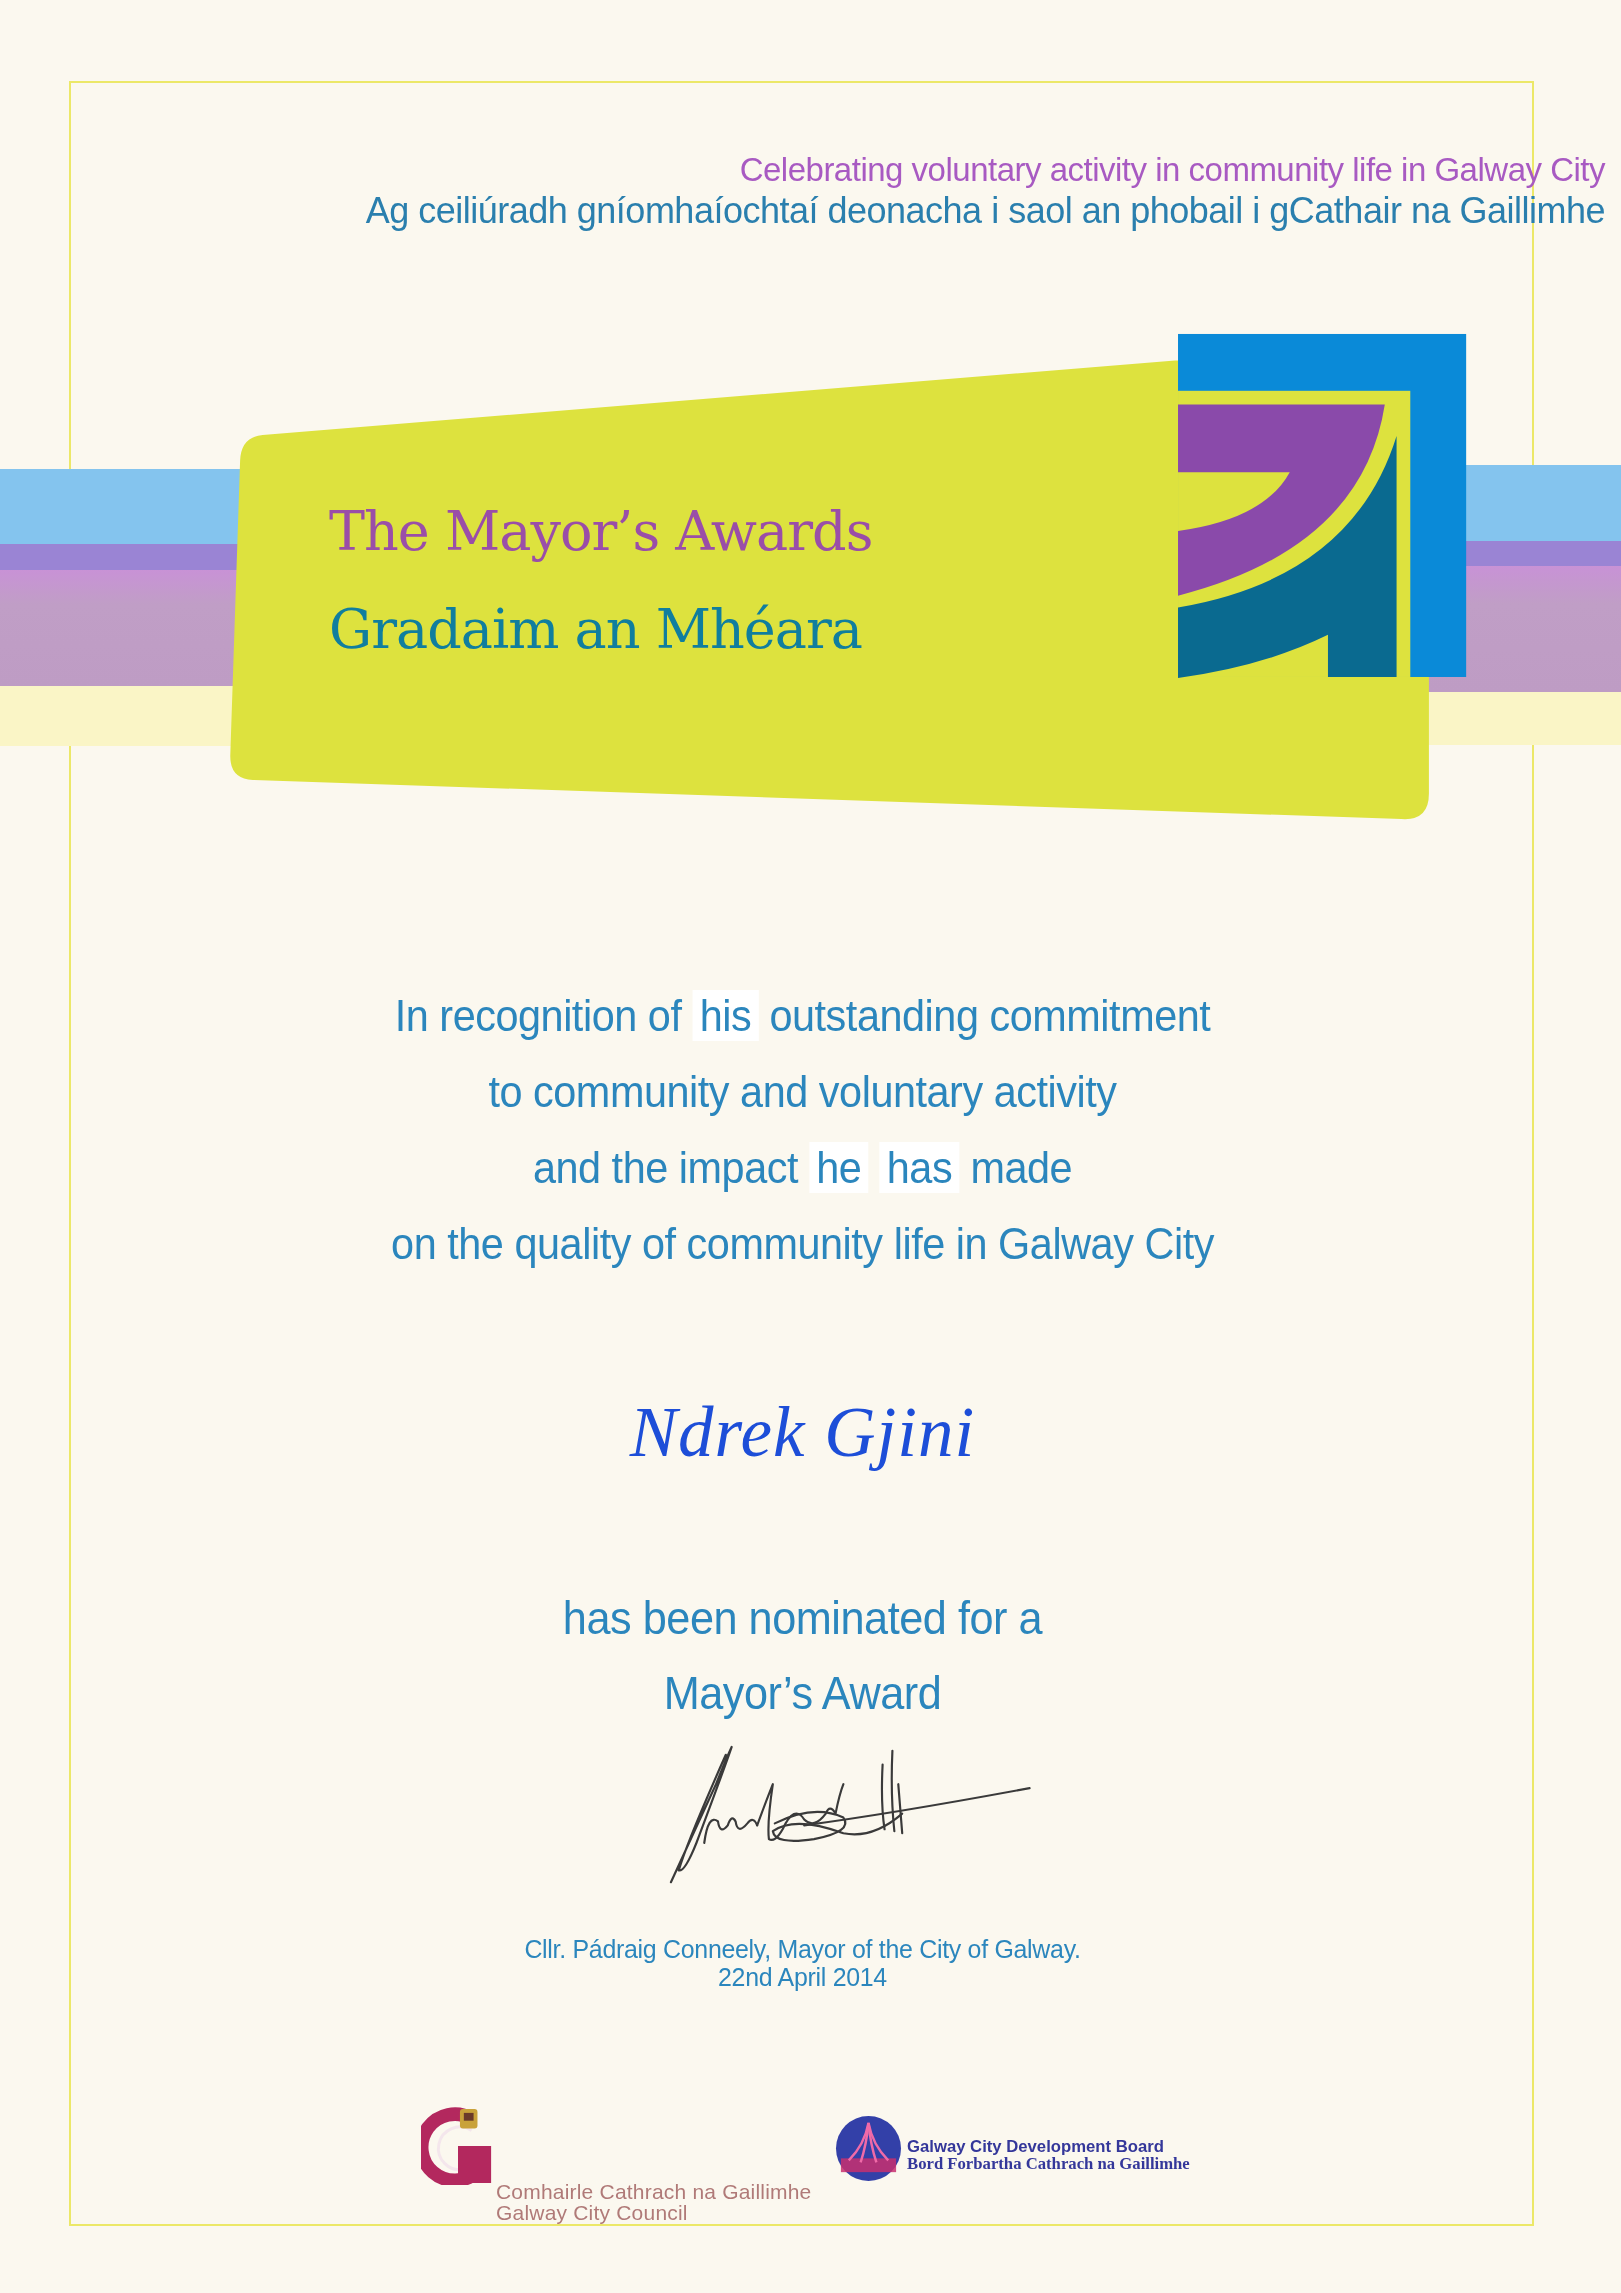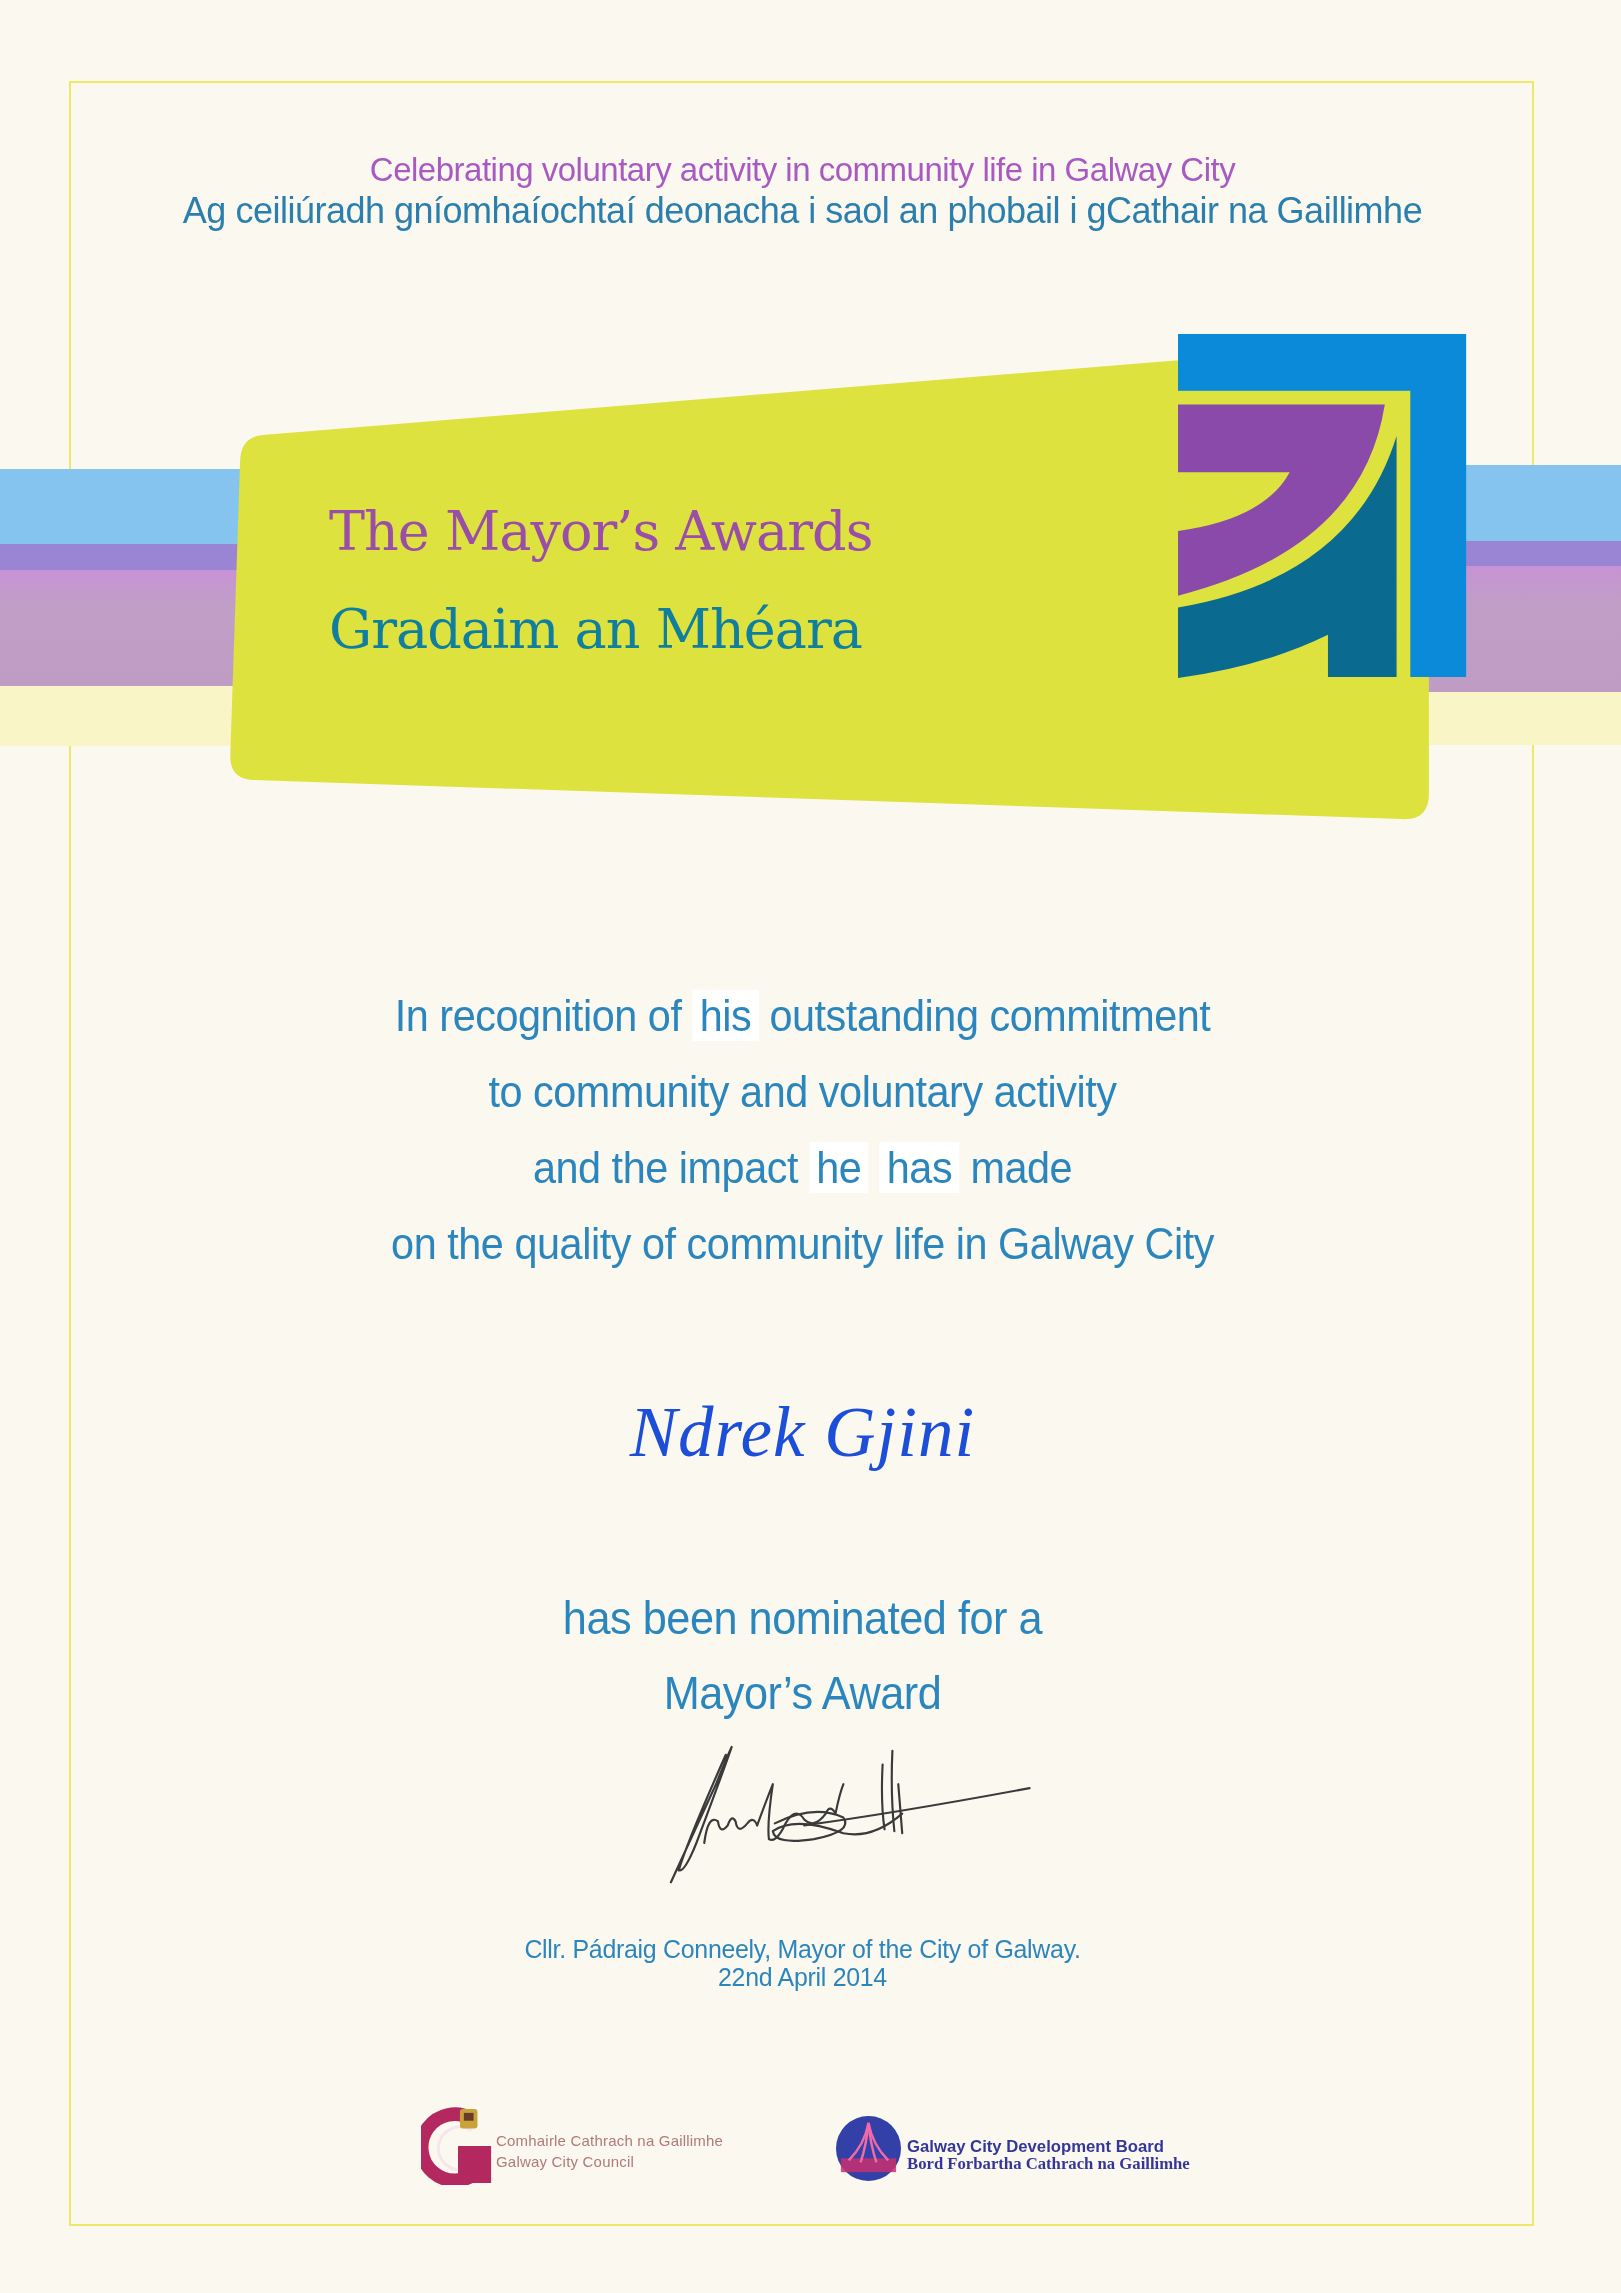--- a/index.html
+++ b/index.html
@@ -6,21 +6,21 @@
   body {
     width:1621px; height:2294px; position:relative; overflow:hidden;
     background:#fbf8ef;
     font-family:"Liberation Sans", sans-serif;
   }
   .frame {
     position:absolute; left:69px; top:81px; width:1465px; height:2145px;
     border:2.9px solid #ece868; box-sizing:border-box;
   }
   .center-line {
-    position:absolute; left:0; width:1605px; text-align:center; white-space:nowrap;
+    position:absolute; left:0; width:1605px; text-align:right; white-space:nowrap;
   }
   .hdr1 { top:151px; font-size:33px; color:#a85ac2; letter-spacing:-0.5px; }
   .hdr2 { top:190px; font-size:36px; color:#2a7fae; letter-spacing:-0.5px; }
 
   .stripe { position:absolute; }
   .banner-svg { position:absolute; left:0; top:323px; }
 
   .title1, .title2 {
     position:absolute; left:329px; width:804px; text-align:left; white-space:nowrap;
     font-family:"DejaVu Serif", serif; font-size:54px; letter-spacing:-1px;
@@ -44,22 +44,23 @@
     font-size:47px; color:#2b86bd; letter-spacing:-0.5px; transform:scaleX(0.92);
   }
   .signature { position:absolute; left:657px; top:1745px; }
   .signatory {
     position:absolute; left:0; width:1605px; text-align:center; white-space:nowrap;
     font-size:26.5px; color:#2b86bd; letter-spacing:-0.3px; transform:scaleX(0.94);
   }
 
   .logo-gcc { position:absolute; left:421px; top:2107px; }
   .gcc-text {
-    position:absolute; left:496px; font-size:15px; color:#b07a78; white-space:nowrap;
+    position:absolute; left:496px; font-size:21px; color:#b07a78; white-space:nowrap;
     letter-spacing:0.2px;
+    margin-top:48px;
   }
   .logo-gcdb { position:absolute; left:835px; top:2115px; }
   .gcdb-text {
     position:absolute; left:907px; font-size:16.7px; font-weight:bold; color:#34379a; white-space:nowrap;
   }
 </style>
 </head>
 <body>
 
 <div class="frame"></div>

